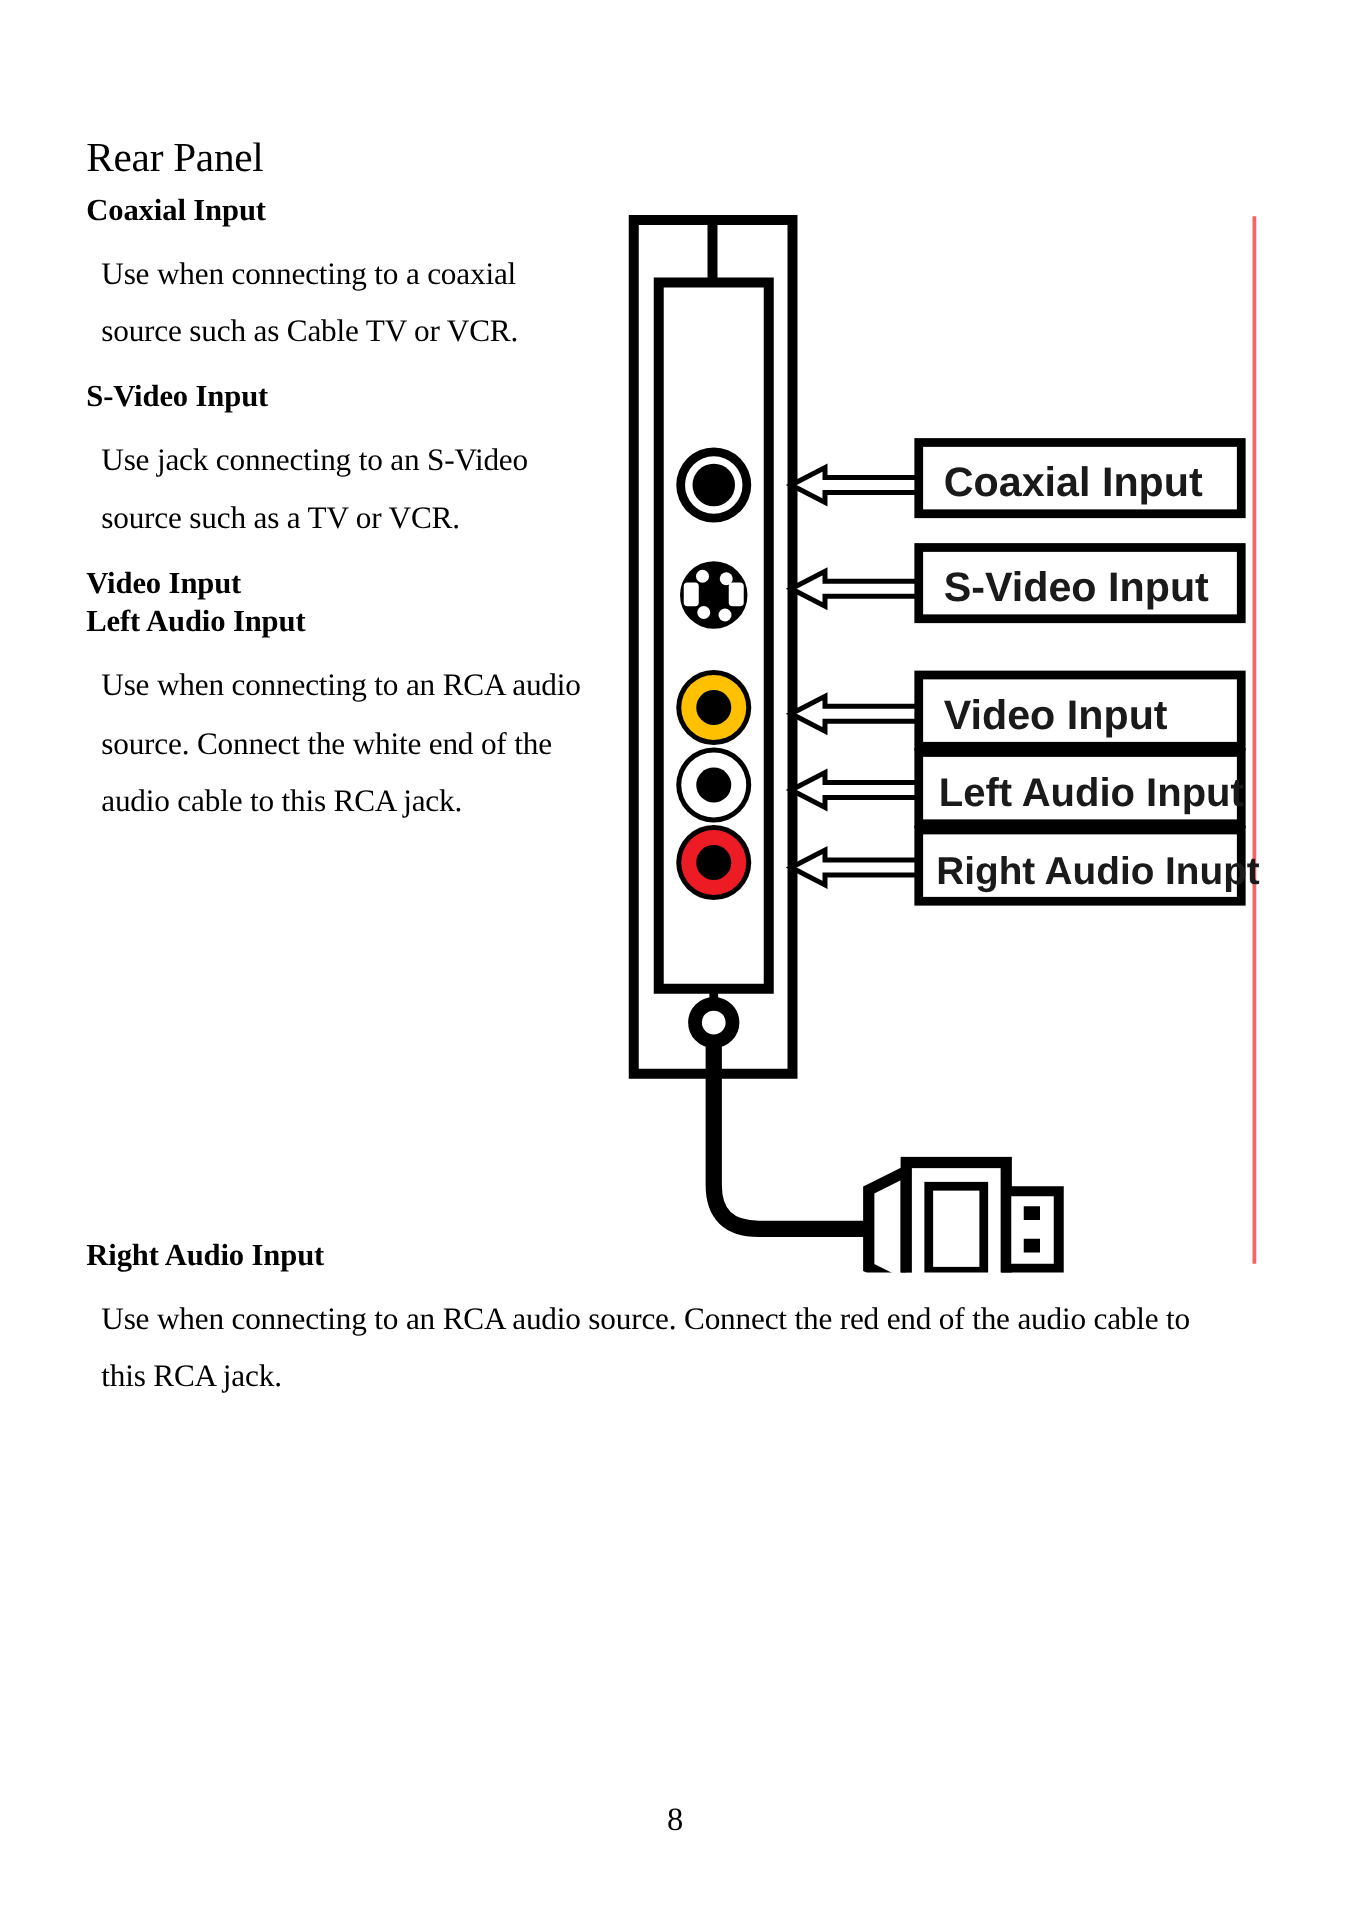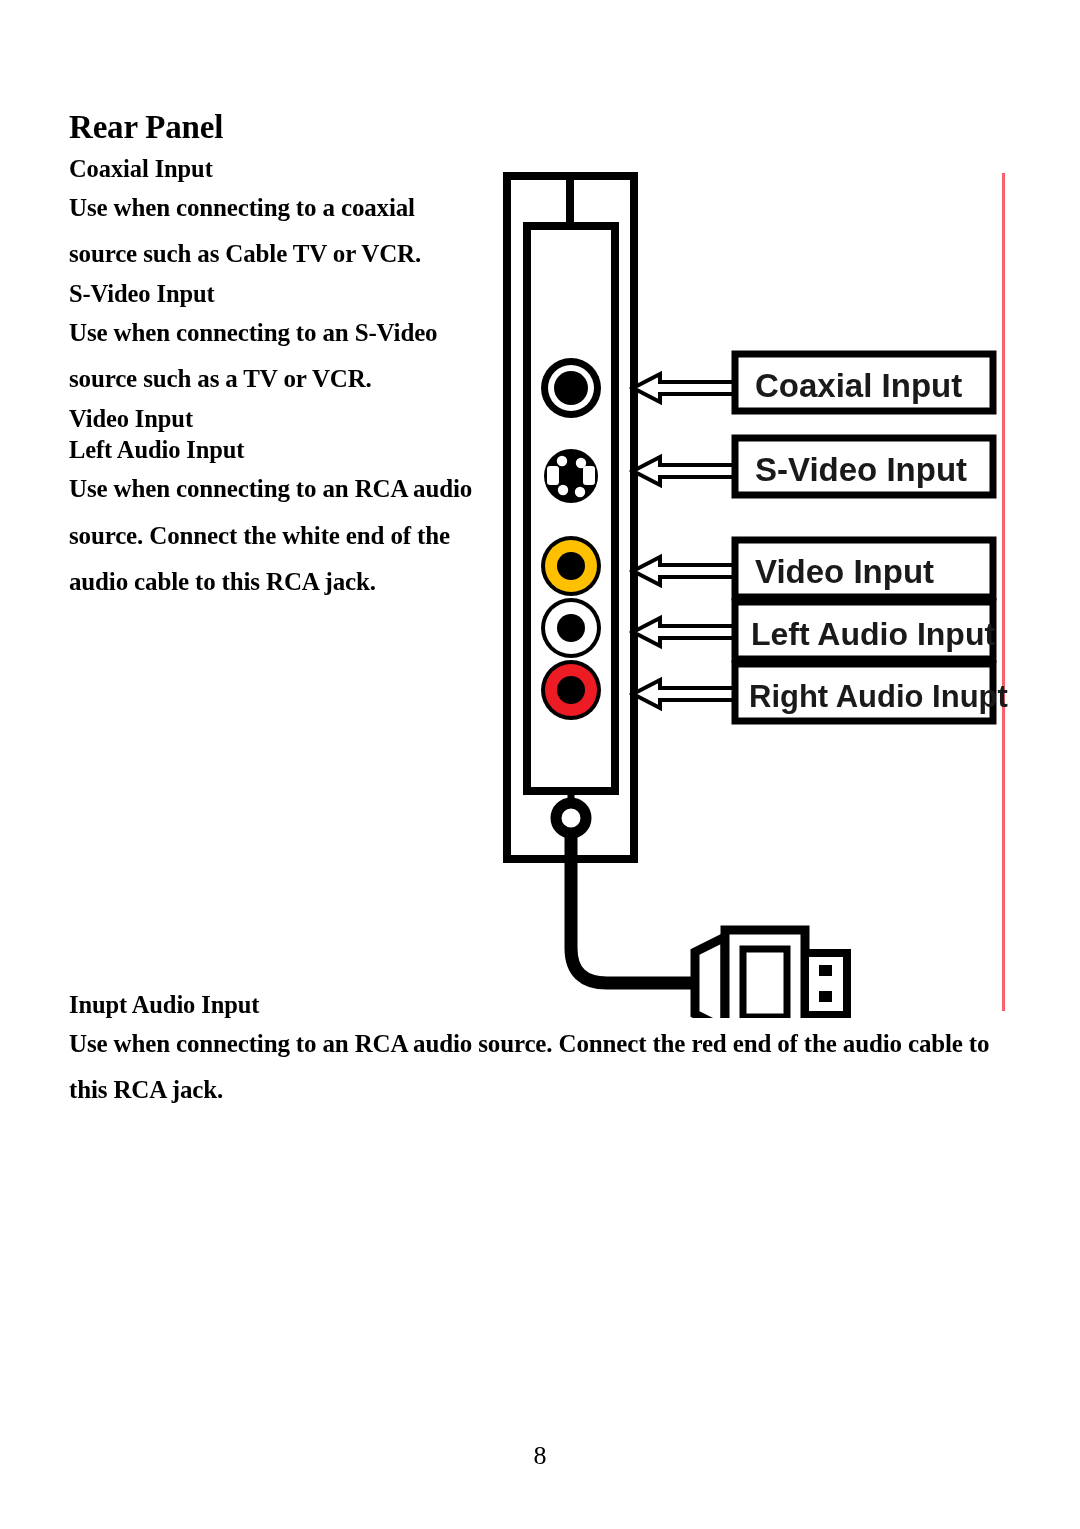--- a/index.html
+++ b/index.html
@@ -37,38 +37,38 @@
   
   .text-col {
     position: absolute;
     left: 69px;
     top: 108px;
     width: 420px;
   }
 
   h1.page-title {
     font-size: 33px;
-    font-weight: bold;
+    font-weight: normal;
     margin: 0 0 6px 0;
     line-height: 1.18;
     letter-spacing: -0.2px;
   }
 
   h2.sec-head {
     font-size: 24.5px;
     font-weight: bold;
     margin: 0;
     line-height: 1.30;
     letter-spacing: -0.1px;
   }
 
   p.body-par {
     font-size: 25px;
-    font-weight: bold;
-    margin: 0;
+    font-weight: normal;
+    margin: 12px;
     line-height: 1.86;
     letter-spacing: -0.15px;
   }
 
   
   .full-block {
     position: absolute;
     left: 69px;
     top: 989px;
     width: 925px;
@@ -105,30 +105,30 @@
   <div class="red-rule"></div>
 
   <div class="text-col">
 
     <h1 class="page-title">Rear Panel</h1>
 
     <h2 class="sec-head">Coaxial Input</h2>
     <p class="body-par">Use when connecting to a coaxial source such as Cable TV or VCR.</p>
 
     <h2 class="sec-head">S-Video Input</h2>
-    <p class="body-par">Use when connecting to an S-Video source such as a TV or VCR.</p>
+    <p class="body-par">Use jack connecting to an S-Video source such as a TV or VCR.</p>
 
     <h2 class="sec-head">Video Input</h2>
 
     <h2 class="sec-head">Left Audio Input</h2>
     <p class="body-par">Use when connecting to an RCA audio source. Connect the white end of the audio cable to this RCA jack.</p>
   </div>
 
   <div class="full-block">
-    <h2 class="sec-head">Inupt Audio Input</h2>
+    <h2 class="sec-head">Right Audio Input</h2>
     <p class="body-par">Use when connecting to an RCA audio source. Connect the red end of the audio cable to this RCA jack.</p>
   </div>
 
   <div class="diagram">
     <svg width="520" height="850" viewBox="0 0 520 850" xmlns="http://www.w3.org/2000/svg">
 
       <rect x="10" y="8" width="127" height="683" fill="#ffffff" stroke="#000000" stroke-width="8"></rect>
 
       <line x1="73" y1="10" x2="73" y2="62" stroke="#000000" stroke-width="8"></line>
 

